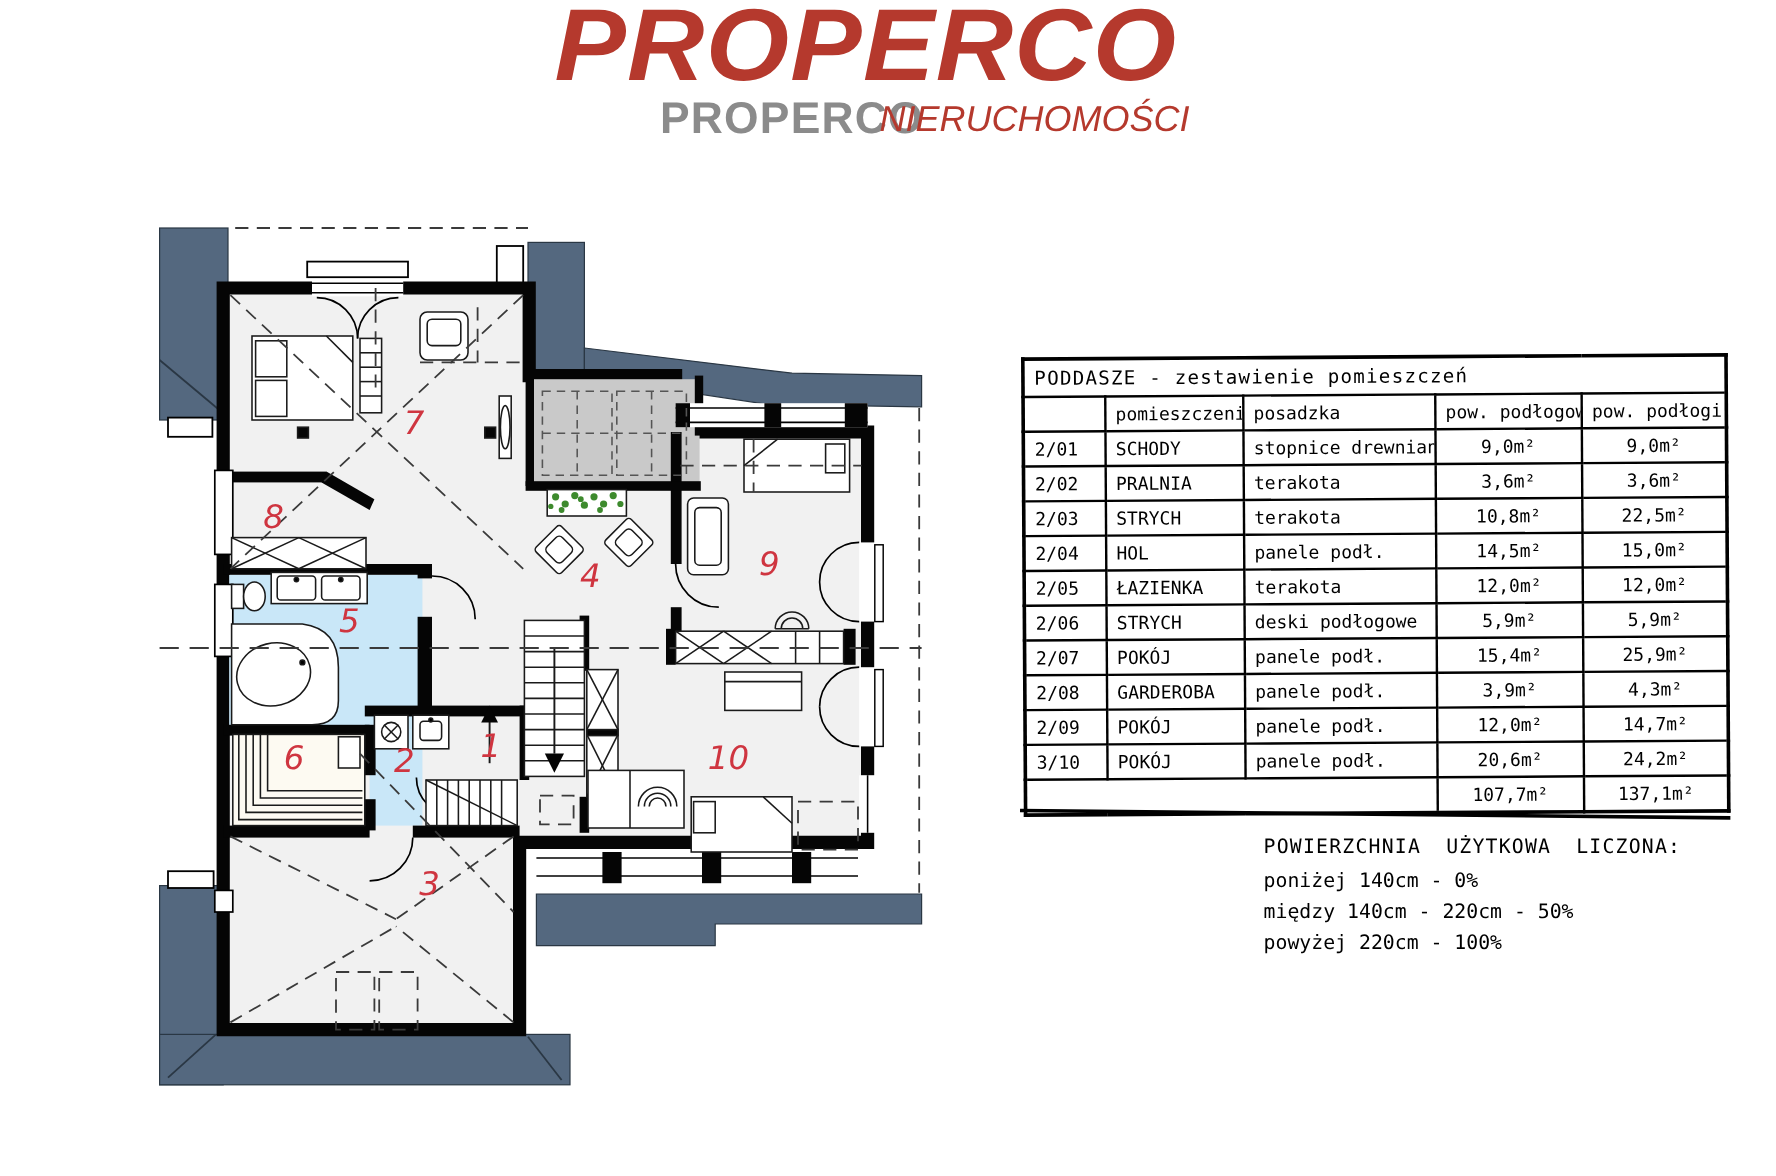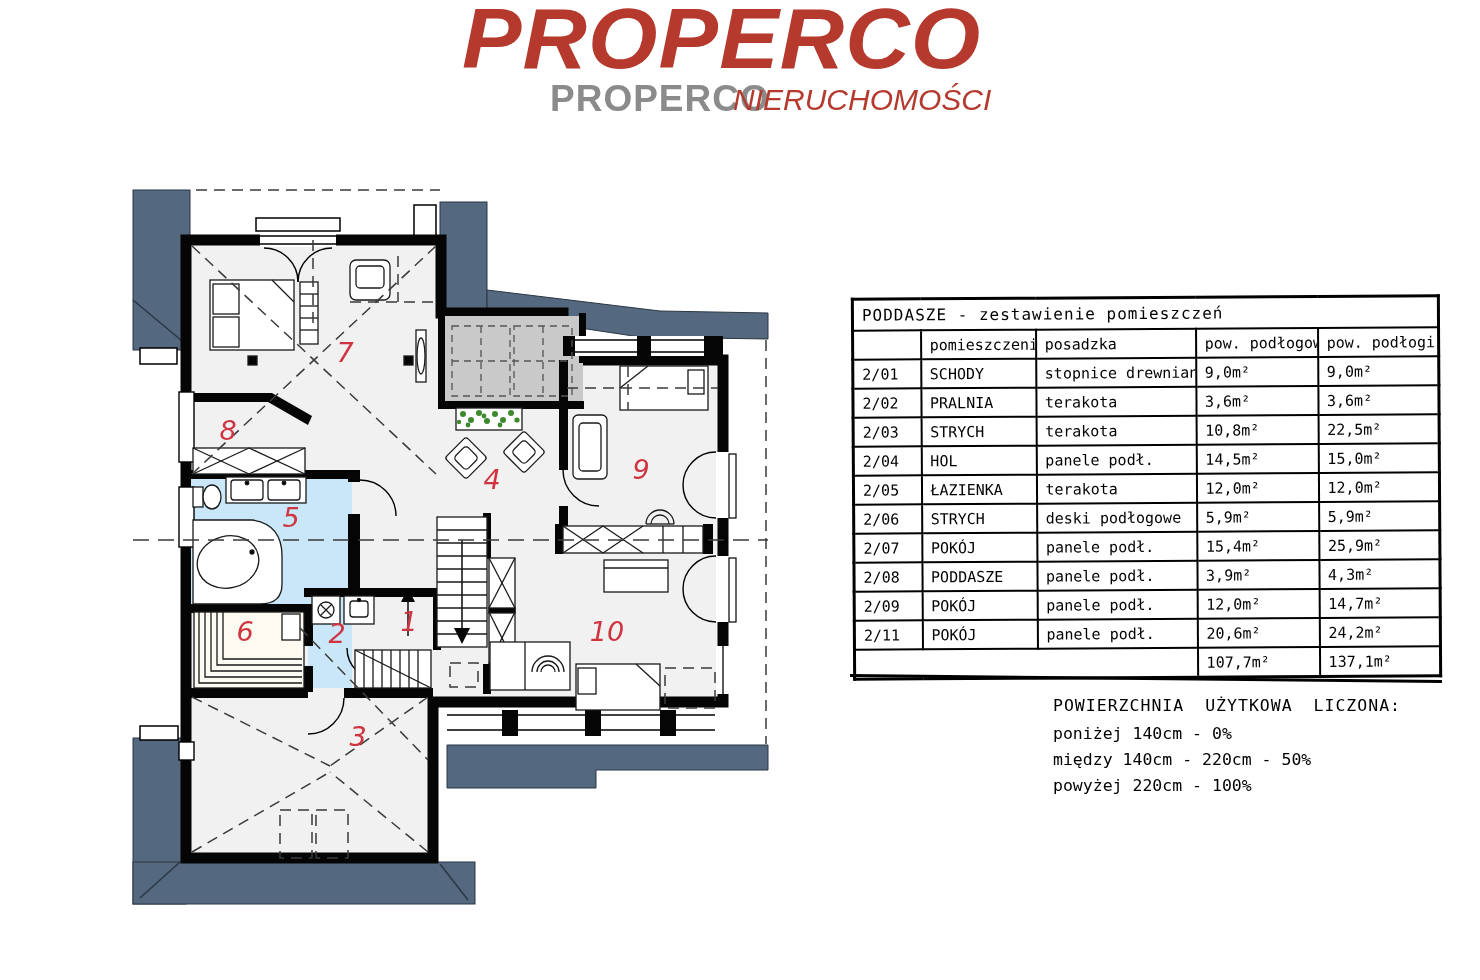--- a/index.html
+++ b/index.html
@@ -11,21 +11,21 @@
          color:#b5392d;letter-spacing:1px;transform:scaleX(1.05);transform-origin:left top;white-space:nowrap;}
   .floor-label{left:550px;top:78px;font-size:37px;font-weight:bold;color:#8b8b8b;
          letter-spacing:1px;white-space:nowrap;z-index:2;}
   .subbrand{left:733px;top:83px;font-size:30px;font-weight:normal;font-style:italic;
          color:#b5392d;white-space:nowrap;z-index:3;}
   .tech{font-family:"DejaVu Sans Mono",monospace;}
   #room-table{left:852px;top:296px;width:586px;transform:rotate(-0.35deg);}
   #room-table table{border-collapse:collapse;width:100%;border:3px solid #000;table-layout:fixed;}
   #room-table td{border:2px solid #000;padding:1px 8px;height:25px;font-size:15px;
          font-family:"DejaVu Sans Mono",monospace;color:#000;overflow:hidden;white-space:nowrap;}
-  #room-table td.num{text-align:left;}
+  #room-table td.num{text-align:center;}
   #room-table tr.title-row td{font-size:16px;letter-spacing:1px;height:27px;}
   .underline-flair{left:850px;top:677px;width:592px;border-top:3px solid #000;transform:rotate(0.6deg);}
   #notes{left:1053px;top:693px;font-size:16.5px;line-height:26px;color:#000;}
   #notes .n-title{letter-spacing:1px;word-spacing:10px;margin-bottom:2px;text-align:center;}
   text.room-num{font-family:"DejaVu Sans",sans-serif;font-style:italic;font-size:27px;fill:#cf3540;}
 </style>
 </head>
 <body>
 
 <div id="stage">
@@ -408,34 +408,34 @@
           </tr>
       <tr>
             <td>2/07</td>
             <td>POKÓJ</td>
             <td>panele podł.</td>
             <td class="num">15,4m²</td>
             <td class="num">25,9m²</td>
           </tr>
       <tr>
             <td>2/08</td>
-            <td>PODDASZE</td>
+            <td>GARDEROBA</td>
             <td>panele podł.</td>
             <td class="num">3,9m²</td>
             <td class="num">4,3m²</td>
           </tr>
       <tr>
             <td>2/09</td>
             <td>POKÓJ</td>
             <td>panele podł.</td>
             <td class="num">12,0m²</td>
             <td class="num">14,7m²</td>
           </tr>
       <tr>
-            <td>2/11</td>
+            <td>3/10</td>
             <td>POKÓJ</td>
             <td>panele podł.</td>
             <td class="num">20,6m²</td>
             <td class="num">24,2m²</td>
           </tr>
       <tr>
         <td colspan="3"></td>
         <td class="num">107,7m²</td>
         <td class="num">137,1m²</td>
       </tr>

